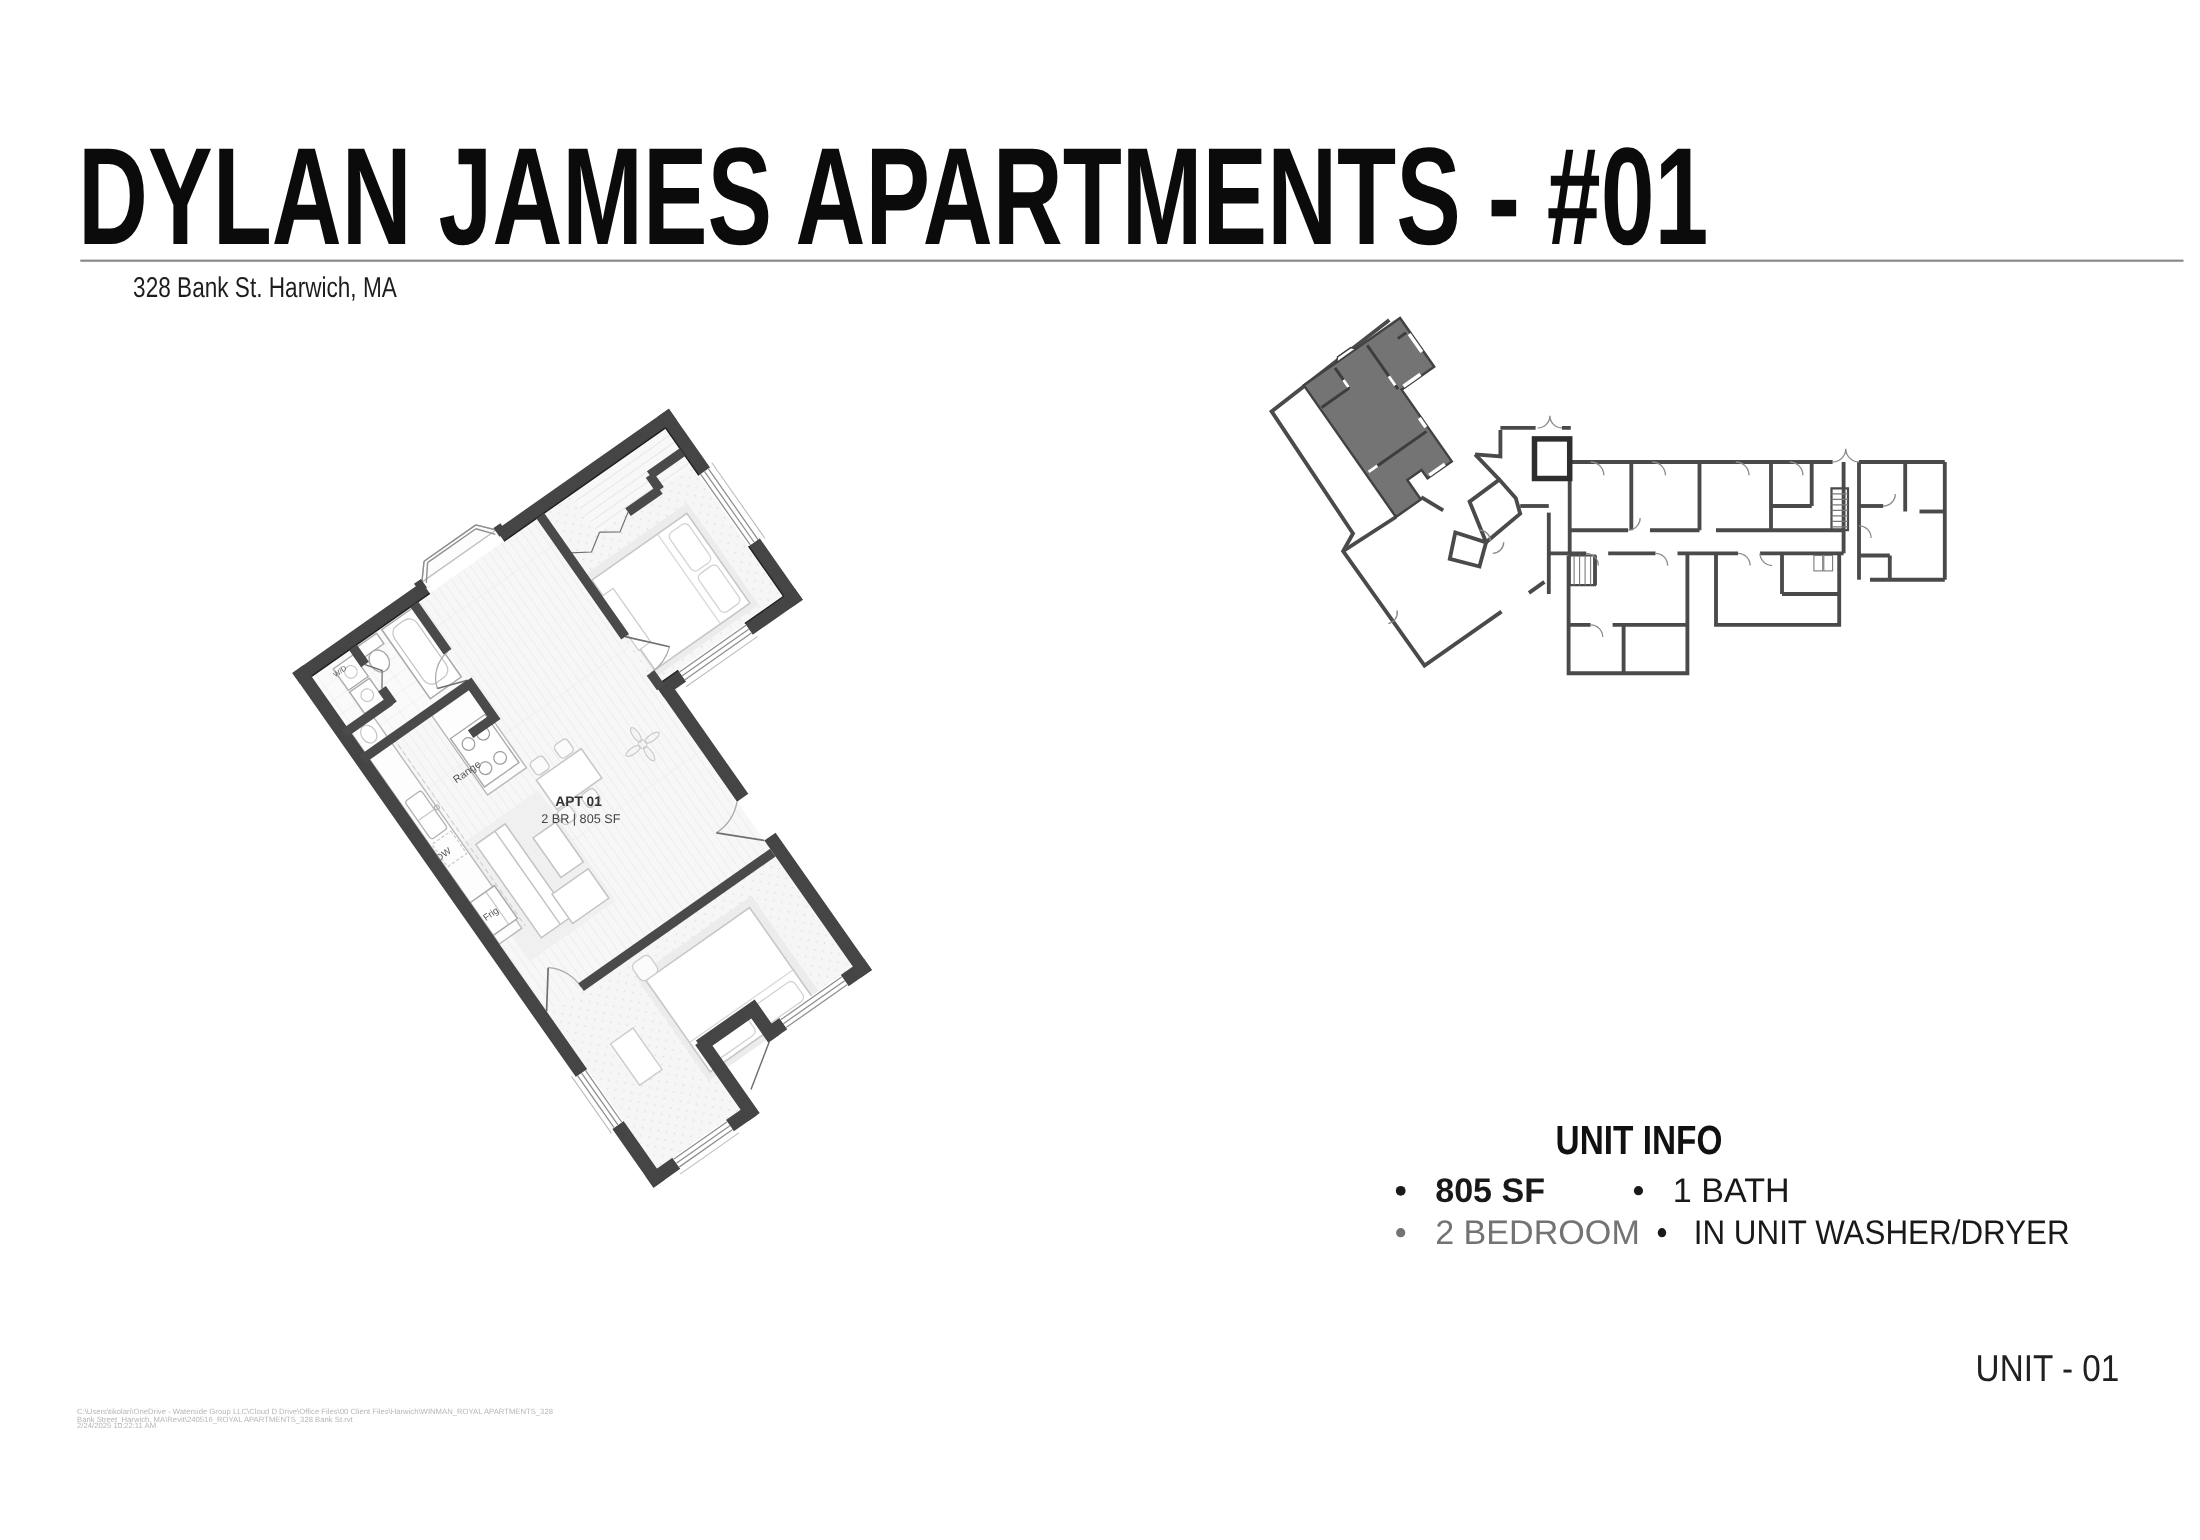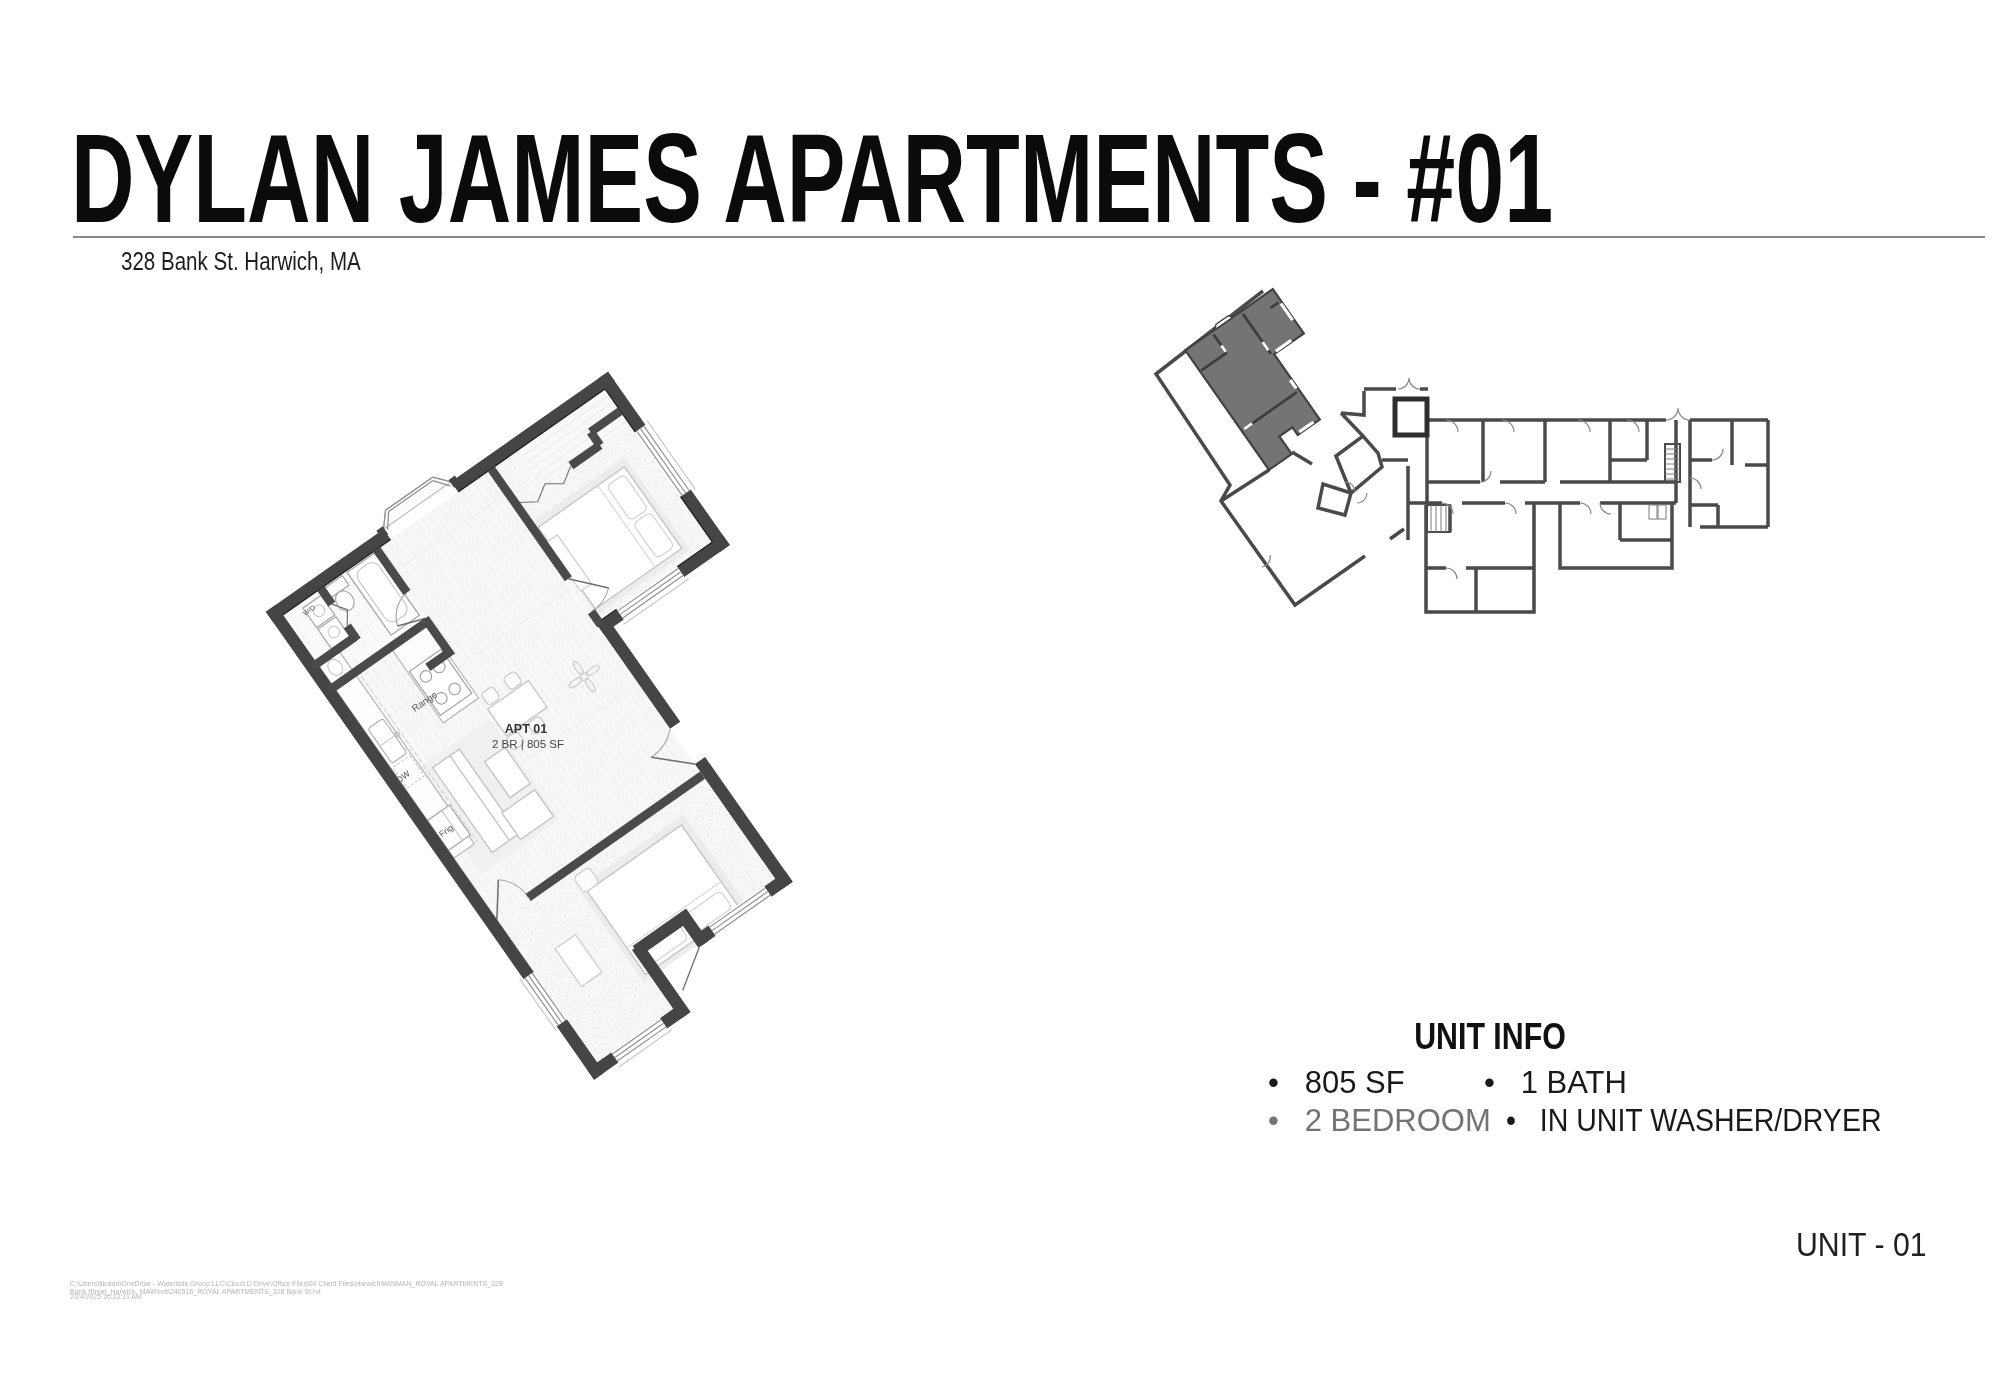--- a/index.html
+++ b/index.html
@@ -353,21 +353,21 @@
   <path d="M1712,460 A11,11 0 0 0 1723,449"></path>
   <path d="M1398,389 A11,11 0 0 0 1409,378 M1420,389 A11,11 0 0 1 1409,378"></path>
   <path d="M1345,482 A10,10 0 0 1 1355,492"></path>
   <path d="M1357,503 A10,10 0 0 0 1367,493"></path>
 </g>
 
 <rect x="1395" y="399" width="32" height="36" fill="#ffffff" stroke="#2e2e2e" stroke-width="5"></rect>
 </svg>
 
 <div class="abs" style="left:1340px;top:1016px;width:300px;text-align:center;font-size:37px;font-weight:bold;color:#111;transform:scaleX(0.82);transform-origin:center top;">UNIT INFO</div>
-<div class="abs" style="left:1268px;top:1065px;font-size:31px;color:#191919;">•&nbsp;&nbsp;&nbsp;805 SF</div>
+<div class="abs" style="left:1268px;top:1065px;font-size:31px;color:#191919;font-weight:bold;">•&nbsp;&nbsp;&nbsp;805 SF</div>
 <div class="abs" style="left:1268px;top:1103px;font-size:31px;color:#737373;">•&nbsp;&nbsp;&nbsp;2 BEDROOM</div>
 <div class="abs" style="left:1484px;top:1065px;font-size:31px;color:#191919;">•&nbsp;&nbsp;&nbsp;1 BATH</div>
 <div class="abs" style="left:1506px;top:1103px;font-size:31px;color:#191919;transform:scaleX(0.92);transform-origin:left top;">•&nbsp;&nbsp;&nbsp;IN UNIT WASHER/DRYER</div>
 
 <div class="abs" style="left:1796px;top:1225px;font-size:34px;color:#202020;transform:scaleX(0.89);transform-origin:left top;">UNIT - 01</div>
 
 <div class="abs" style="left:70px;top:1280px;font-size:7px;color:#b6b6b6;line-height:1.1;">C:\Users\tikolari\OneDrive - Waterside Group LLC\Cloud D Drive\Office Files\00 Client Files\Harwich\WINMAN_ROYAL APARTMENTS_328<br>Bank Street_Harwich, MA\Revit\240516_ROYAL APARTMENTS_328 Bank St.rvt</div>
 <div class="abs" style="left:70px;top:1293px;font-size:7px;color:#b6b6b6;">2/24/2025 10:22:11 AM</div>
 
 </body></html>

